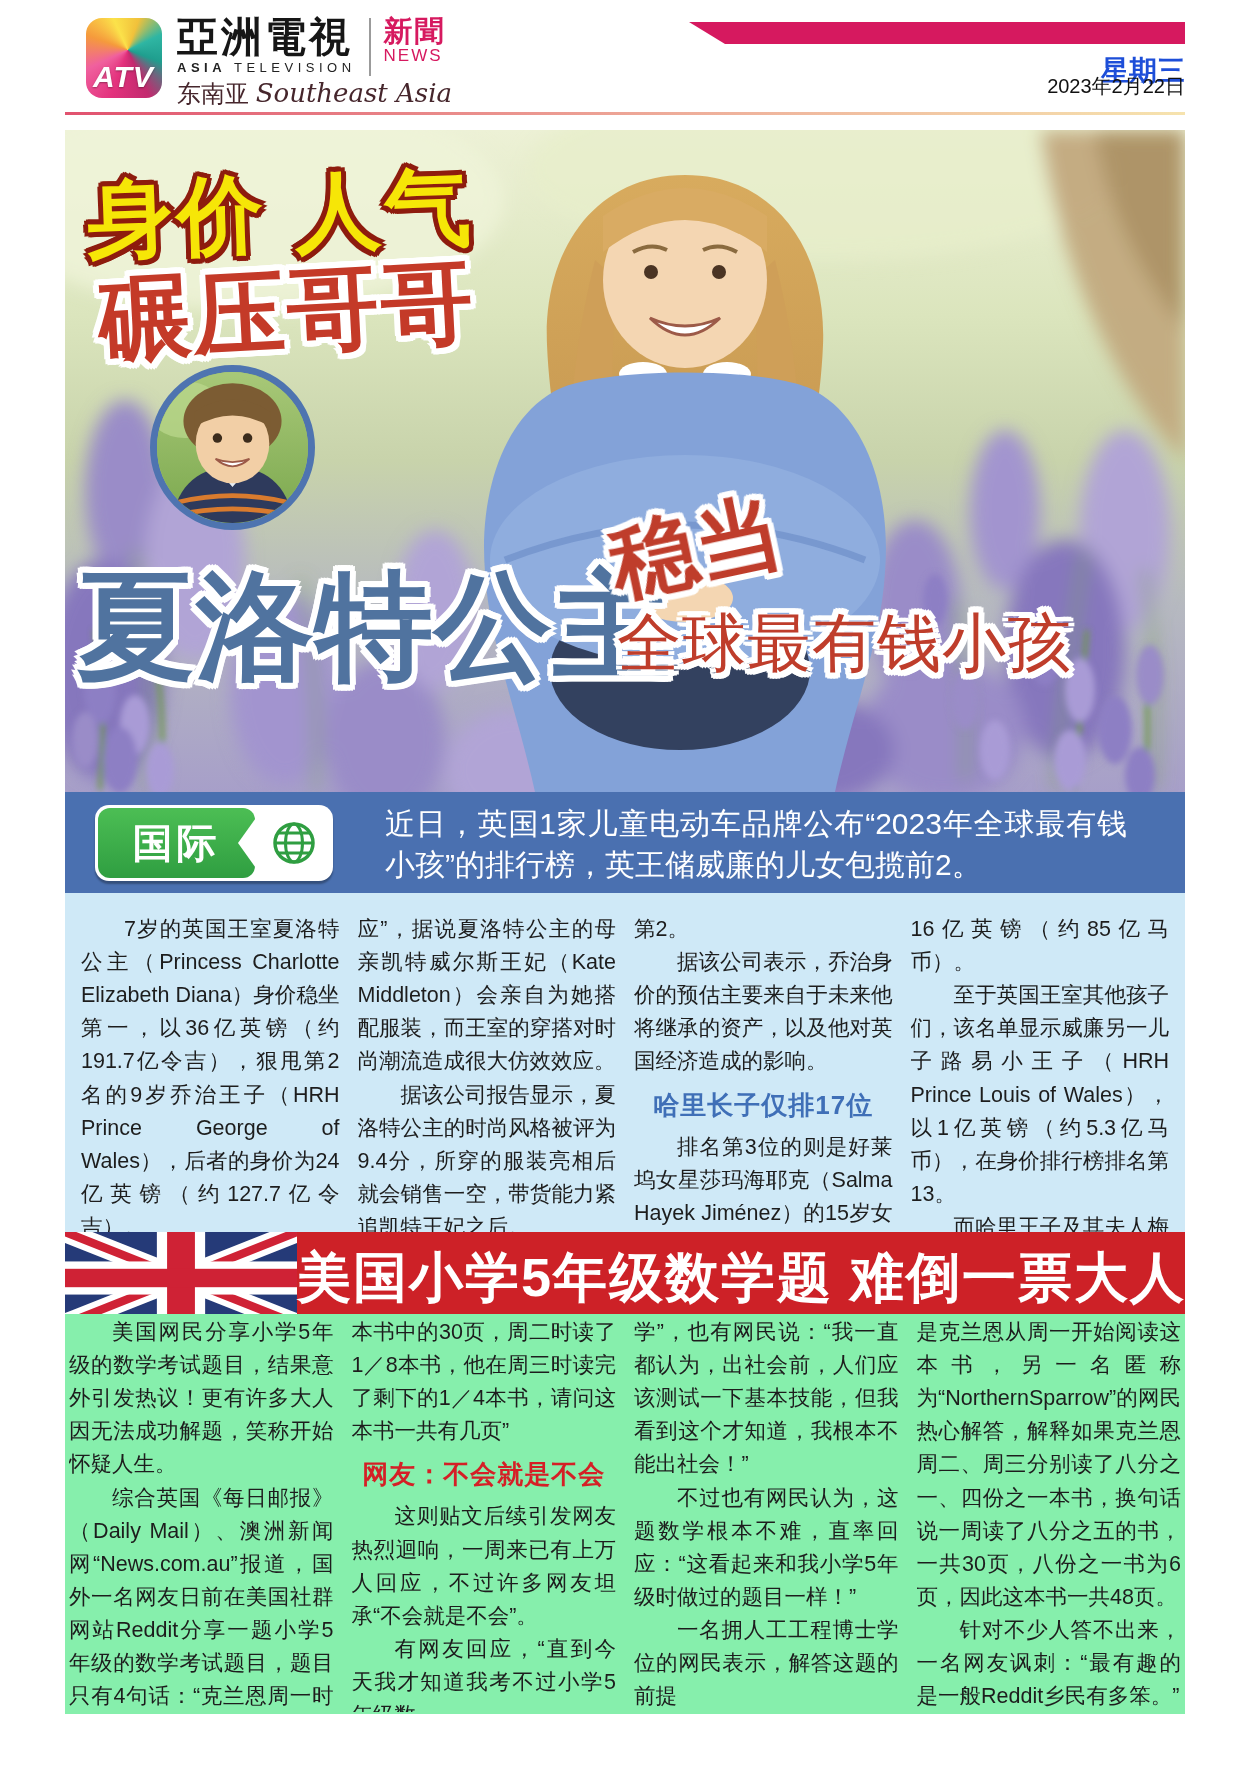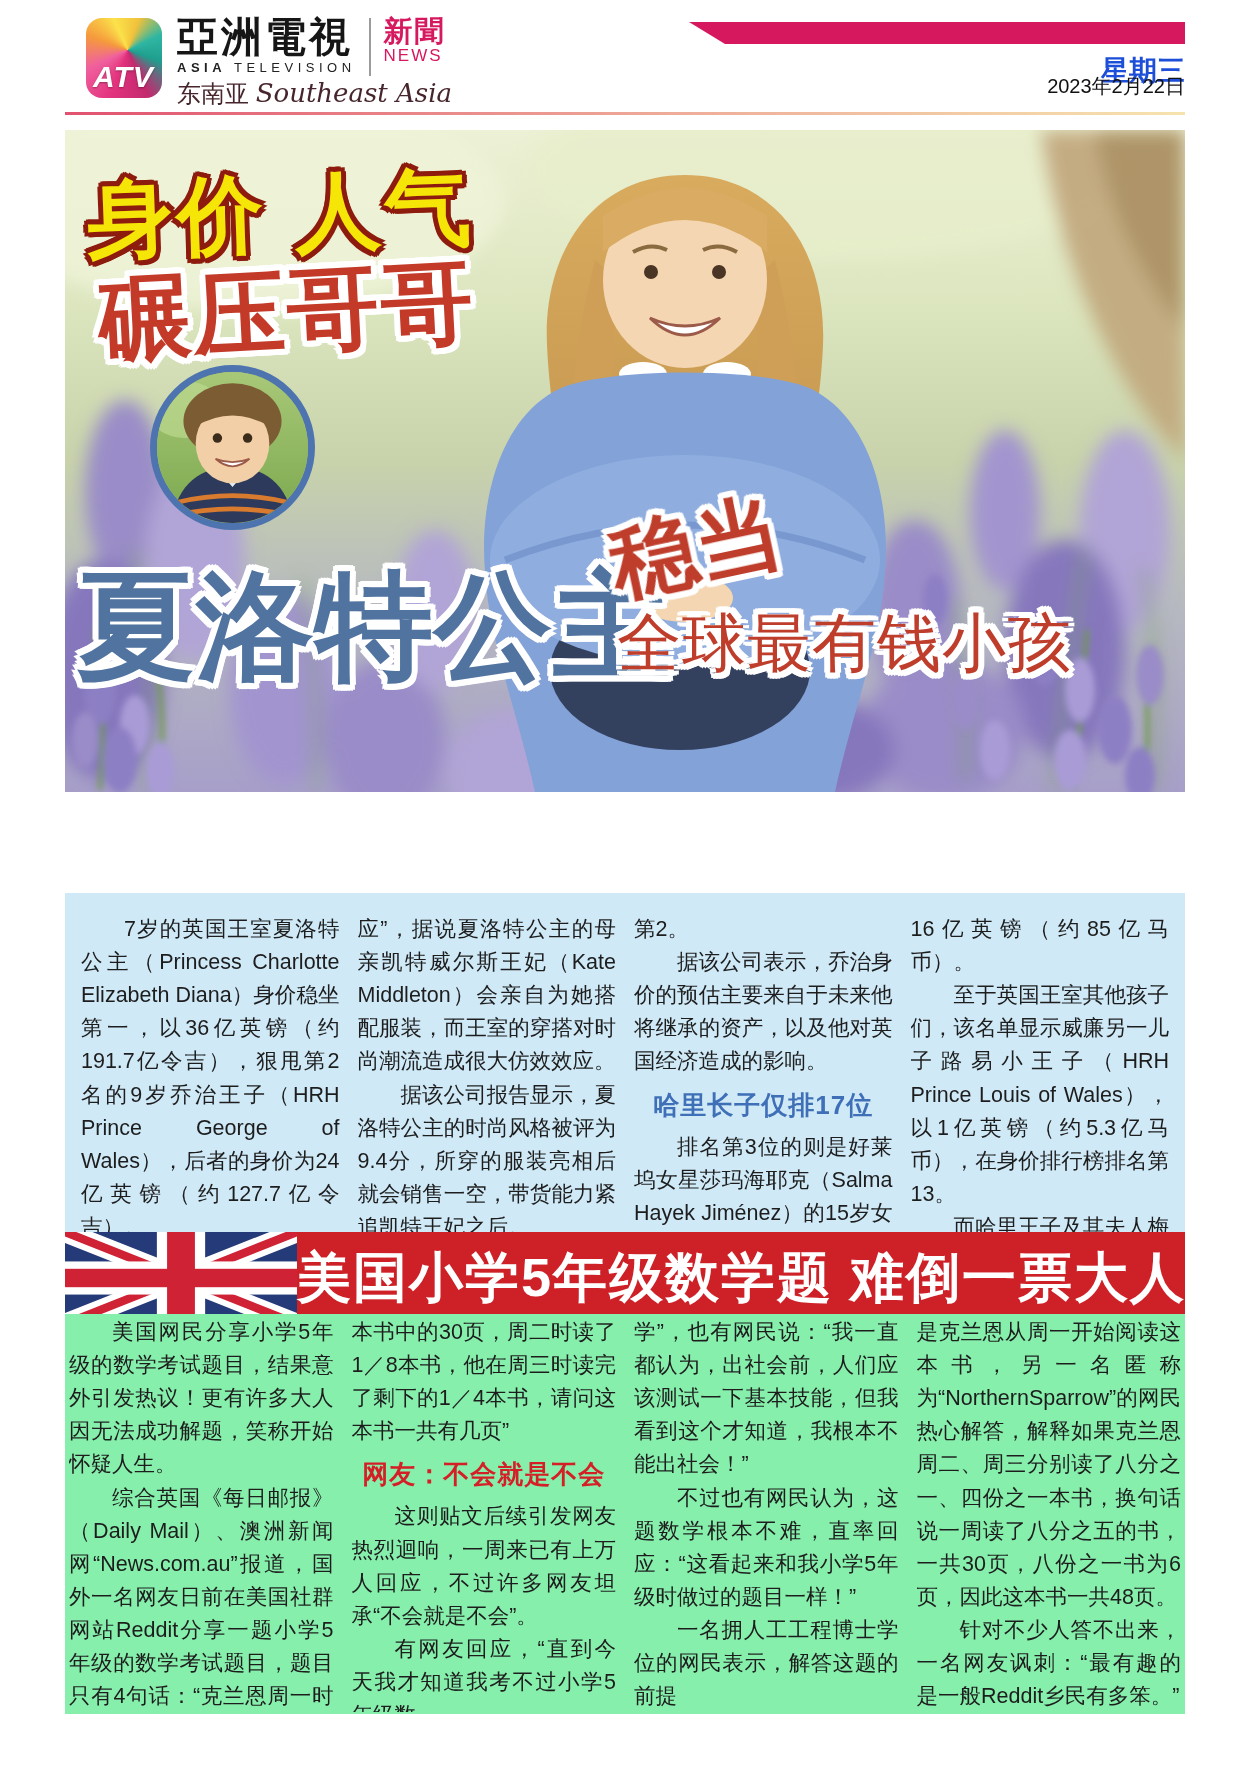--- a/index.html
+++ b/index.html
@@ -220,20 +220,37 @@
         <circle cx="96" cy="70" r="5" fill="#3c2c1c"></circle>
         <path d="M62,92 Q80,108 98,92 Q80,99 62,92 Z" fill="#fff" stroke="#9c5a48" stroke-width="2"></path>
       </svg>
     </div>
 
     <div class="t-main o-w">夏洛特公主</div>
     <div class="t-badge o-w">稳当</div>
     <div class="t-sub o-w">全球最有钱小孩</div>
   </section>
 
+  <section class="lede">
+    <div class="badge">
+      <div class="badge-green">
+        <span>国际</span>
+      </div>
+      <div class="badge-globe">
+        <svg width="46" height="46" viewBox="0 0 46 46" aria-hidden="true">
+          <circle cx="23" cy="23" r="19" fill="none" stroke="#2f9e41" stroke-width="3.5"></circle>
+          <ellipse cx="23" cy="23" rx="8.5" ry="19" fill="none" stroke="#2f9e41" stroke-width="3"></ellipse>
+          <line x1="4" y1="23" x2="42" y2="23" stroke="#2f9e41" stroke-width="3"></line>
+          <line x1="7" y1="13" x2="39" y2="13" stroke="#2f9e41" stroke-width="3"></line>
+          <line x1="7" y1="33" x2="39" y2="33" stroke="#2f9e41" stroke-width="3"></line>
+        </svg>
+      </div>
+    </div>
+    <p class="lede-text">近日，英国1家儿童电动车品牌公布“2023年全球最有钱小孩”的排行榜，英王储威廉的儿女包揽前2。</p>
+  </section>
 
   <section class="art art1">
     <div class="col">
         <p class="p">7岁的英国王室夏洛特公主（Princess Charlotte Elizabeth Diana）身价稳坐第一，以36亿英镑（约191.7亿令吉），狠甩第2名的9岁乔治王子（HRH Prince George of Wales），后者的身价为24亿英镑（约127.7亿令吉）。</p>
         <h4 class="sub-blue">母亲擅长搭配服装</h4>
       </div>
     <div class="col">
         <p class="p0">应”，据说夏洛特公主的母亲凯特威尔斯王妃（Kate Middleton）会亲自为她搭配服装，而王室的穿搭对时尚潮流造成很大仿效效应。</p>
         <p class="p">据该公司报告显示，夏洛特公主的时尚风格被评为9.4分，所穿的服装亮相后就会销售一空，带货能力紧追凯特王妃之后。</p>
         <p class="p">此外，乔治以24亿英镑（约127.7亿马币）身价排名</p>

